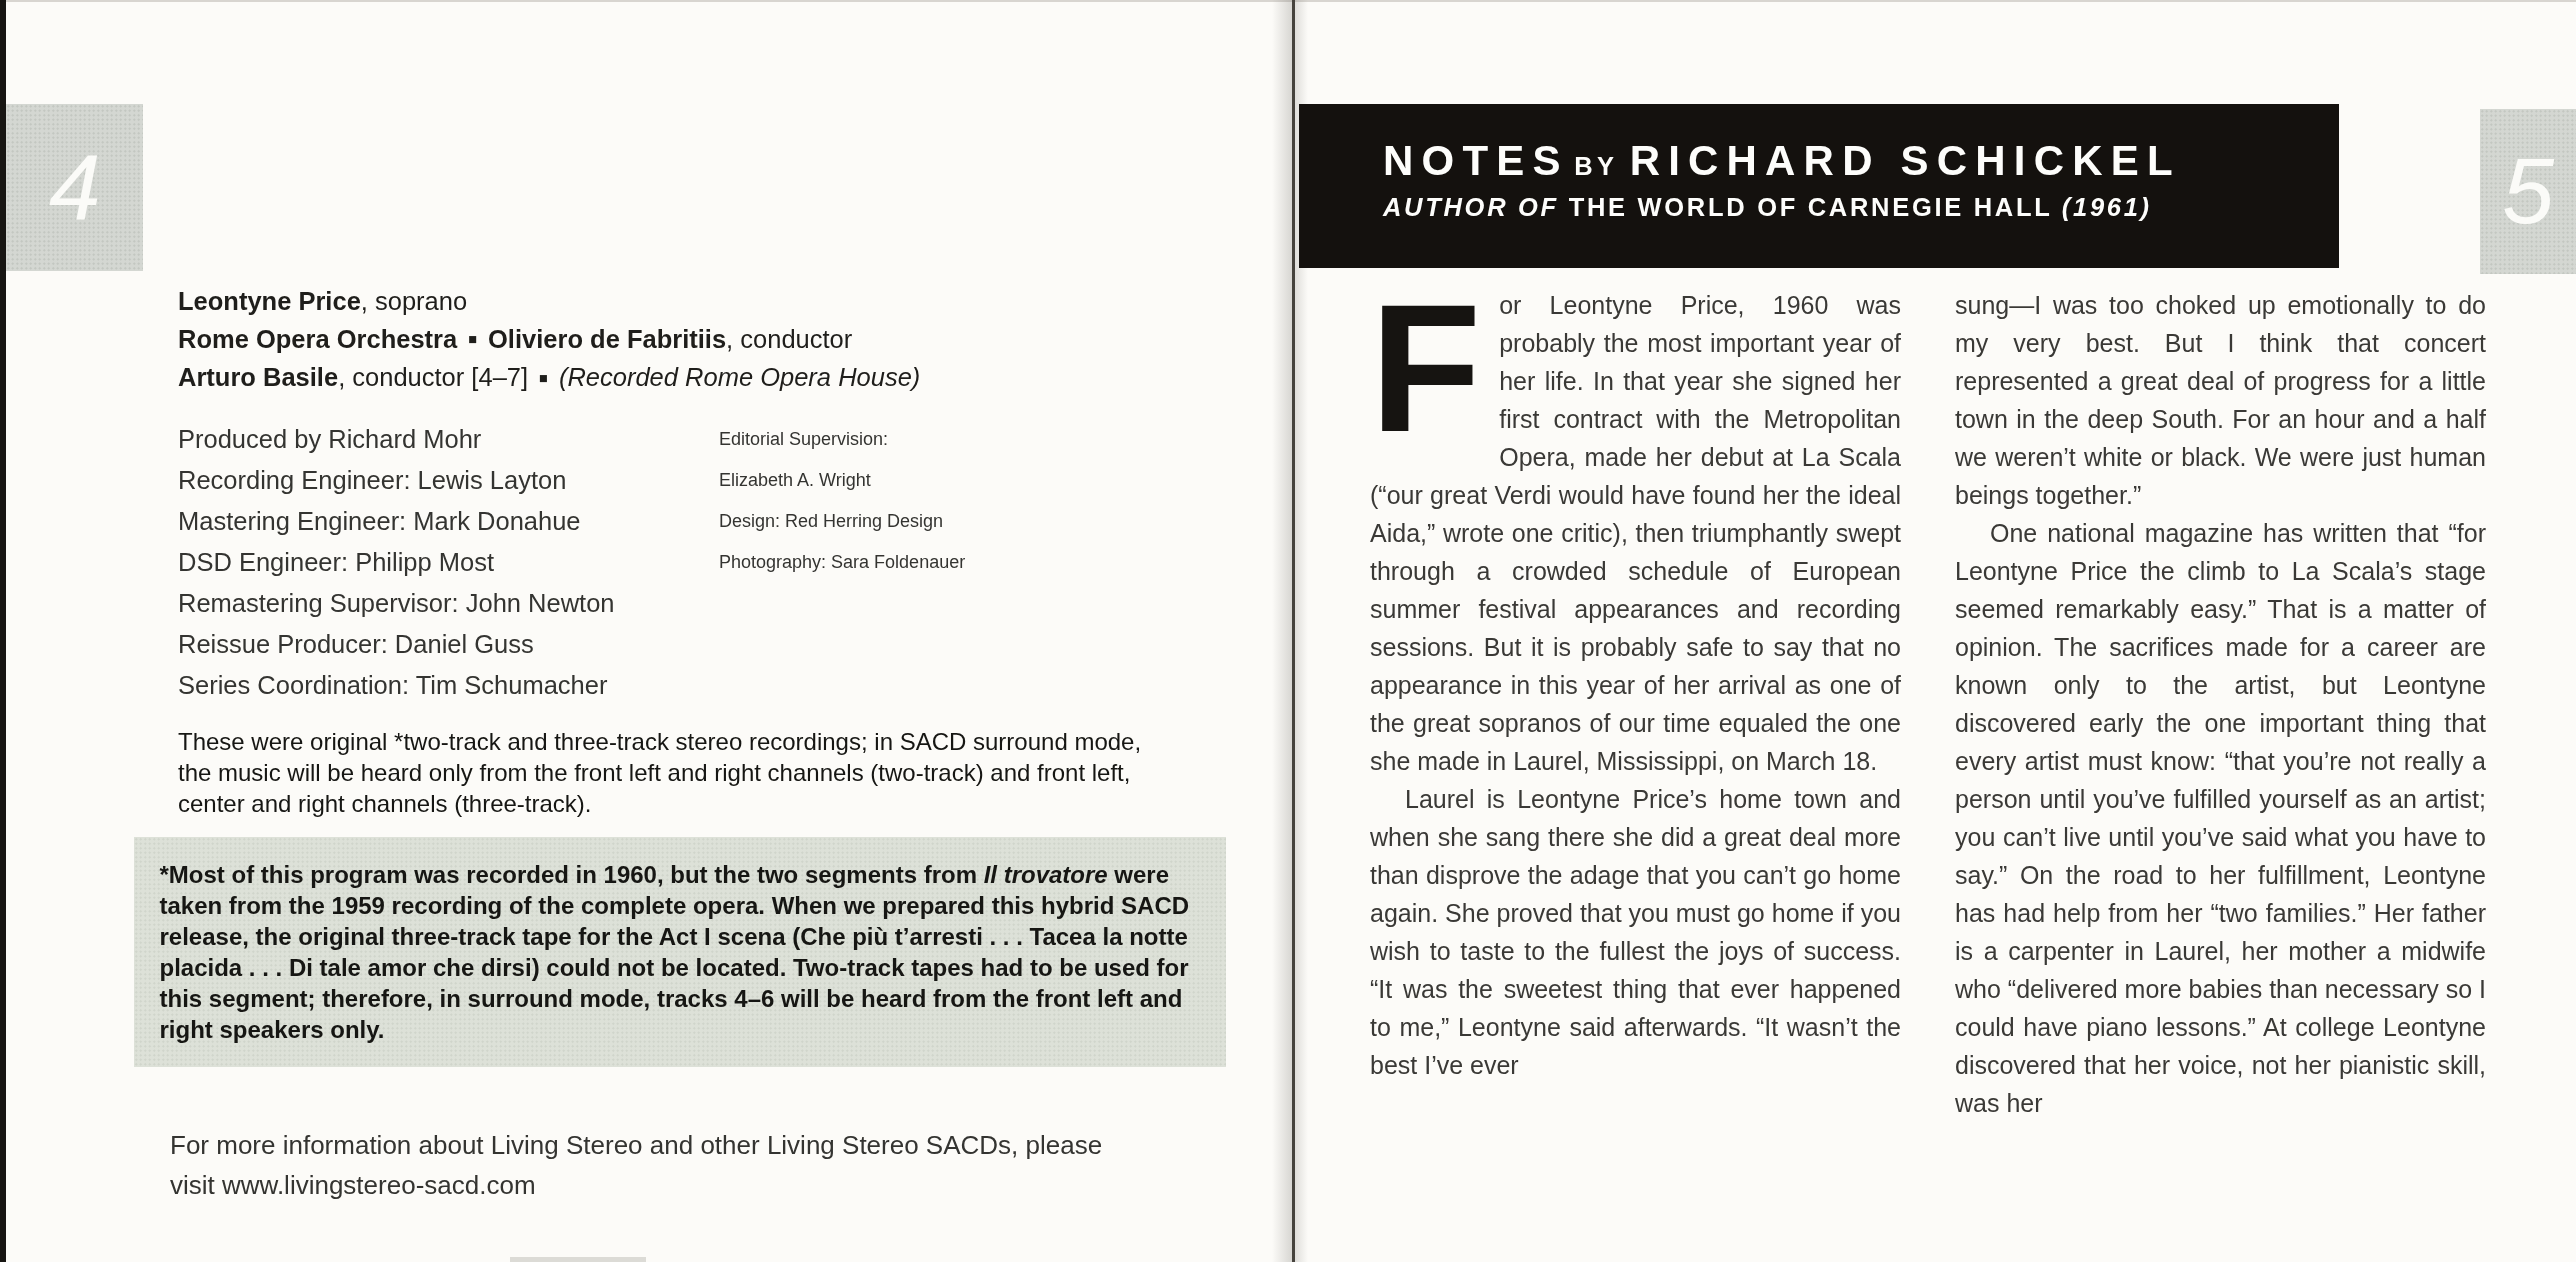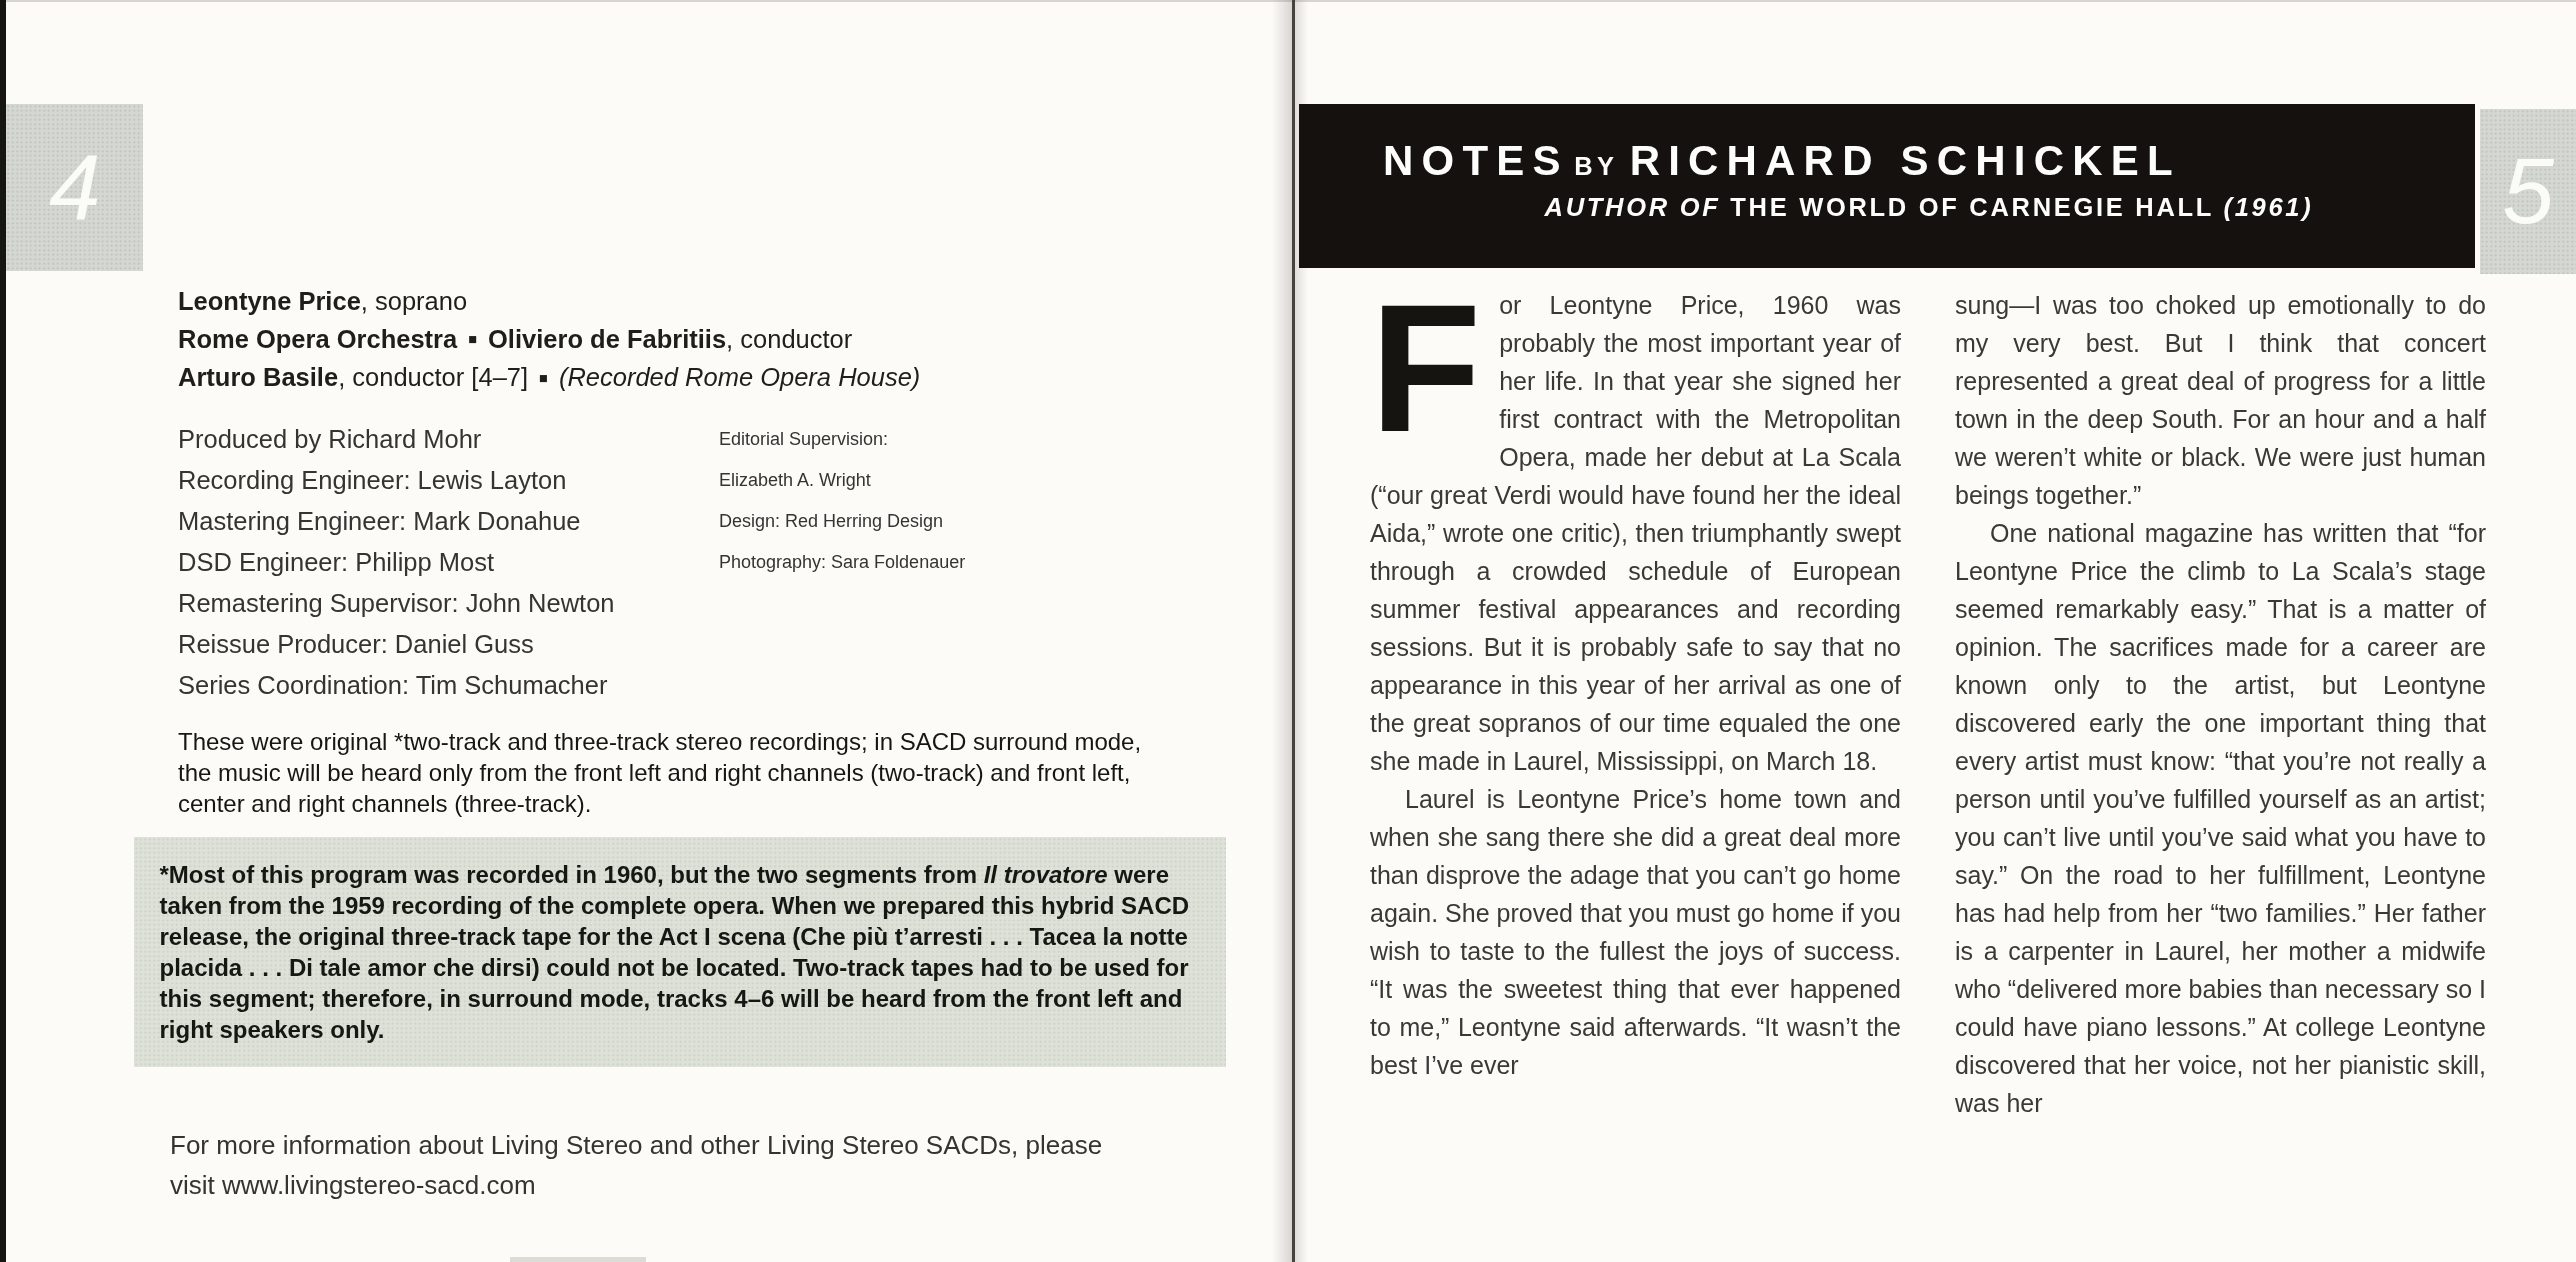--- a/index.html
+++ b/index.html
@@ -33,25 +33,25 @@
              font-size:24px;line-height:31px;font-weight:400;color:#161613;}
   #shaded-note{position:absolute;left:134px;top:837px;width:1092px;box-sizing:border-box;
                padding:22px 25.5px 22px 25.5px;
                background-color:#dde1d8;
                background-image:radial-gradient(#cfd4ca 1.1px, rgba(0,0,0,0) 1.2px);
                background-size:4.5px 4.5px;
                font-size:24px;line-height:31px;font-weight:700;color:#161613;}
   #footer-note{position:absolute;left:170px;top:1125px;width:965px;margin:0;
                font-size:26px;line-height:40px;color:#343431;}
   
-  #header-band{position:absolute;left:1299px;top:104px;width:1176px;height:164px;
+  #header-band{position:absolute;left:1299px;top:104px;width:1040px;height:164px;
                box-sizing:border-box;background:#14110e;color:#fdfdfb;padding:33px 0 0 84px;}
   #header-title{font-size:42px;font-weight:700;letter-spacing:8.2px;white-space:nowrap;}
   #header-title .by{font-size:25.5px;letter-spacing:4.5px;margin:0 11px 0 5.5px;font-weight:700;}
-  #header-subtitle{margin-top:8.2px;font-size:25.5px;font-weight:700;letter-spacing:2.7px;white-space:nowrap;text-align:center;}
+  #header-subtitle{margin-top:8.2px;font-size:25.5px;font-weight:700;letter-spacing:2.7px;white-space:nowrap;}
   
   .bodycol{position:absolute;top:286px;width:531px;font-size:25px;line-height:38px;
            text-align:justify;color:#3a3936;}
   #col1{left:1370px;}
   #col2{left:1955px;}
   .bodycol p{margin:0;}
   .indent{text-indent:35px;}
   .dropcap{float:left;font-weight:700;font-size:182px;line-height:147px;
            margin:9px 18px 1.8px 0;color:#161411;}
   

